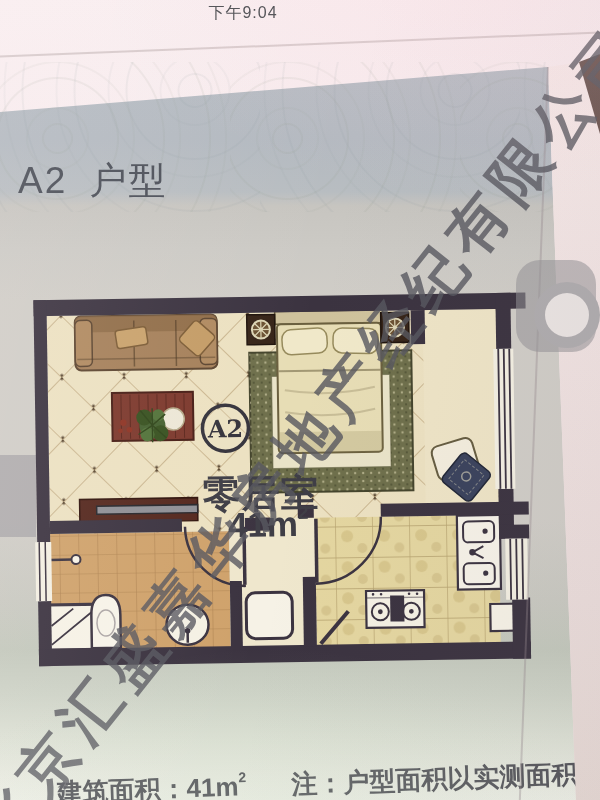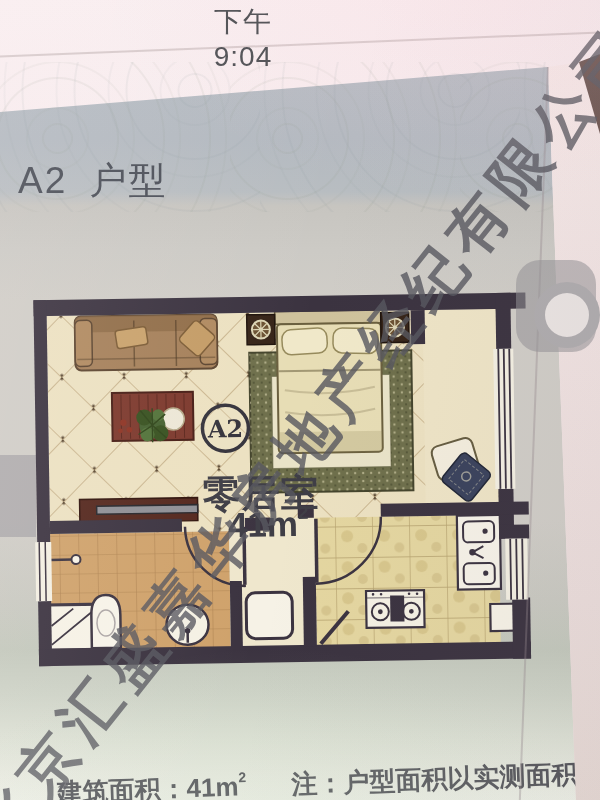--- a/index.html
+++ b/index.html
@@ -3,21 +3,21 @@
 <meta charset="utf-8">
 <style>
   html,body{margin:0;padding:0;background:#222;}
   .screen{
     position:relative;width:600px;height:800px;overflow:hidden;
     font-family:"Liberation Sans",sans-serif;
     background:linear-gradient(172deg,#f9eef0 0%,#f6eaec 30%,#f2e6e7 70%,#efe4e4 100%);
   }
   .status-time{
     position:absolute;left:188px;top:3px;width:110px;z-index:13;
-    font-size:28px;color:#56565a;letter-spacing:1px;text-align:center;
+    font-size:16px;color:#56565a;letter-spacing:1px;text-align:center;
   }
   .photo-edge-line{
     position:absolute;left:-10px;top:56px;width:640px;height:2px;z-index:2;
     background:rgba(182,168,168,.5);transform:rotate(-2.3deg);transform-origin:left center;
   }
   .panel{
     position:absolute;inset:0;z-index:2;
     clip-path:polygon(0 112px,548px 67px,576px 800px,0 800px);
     background:linear-gradient(180deg,
       #b4bac1 70px,#b3b9c0 140px,#b8bdc1 192px,

